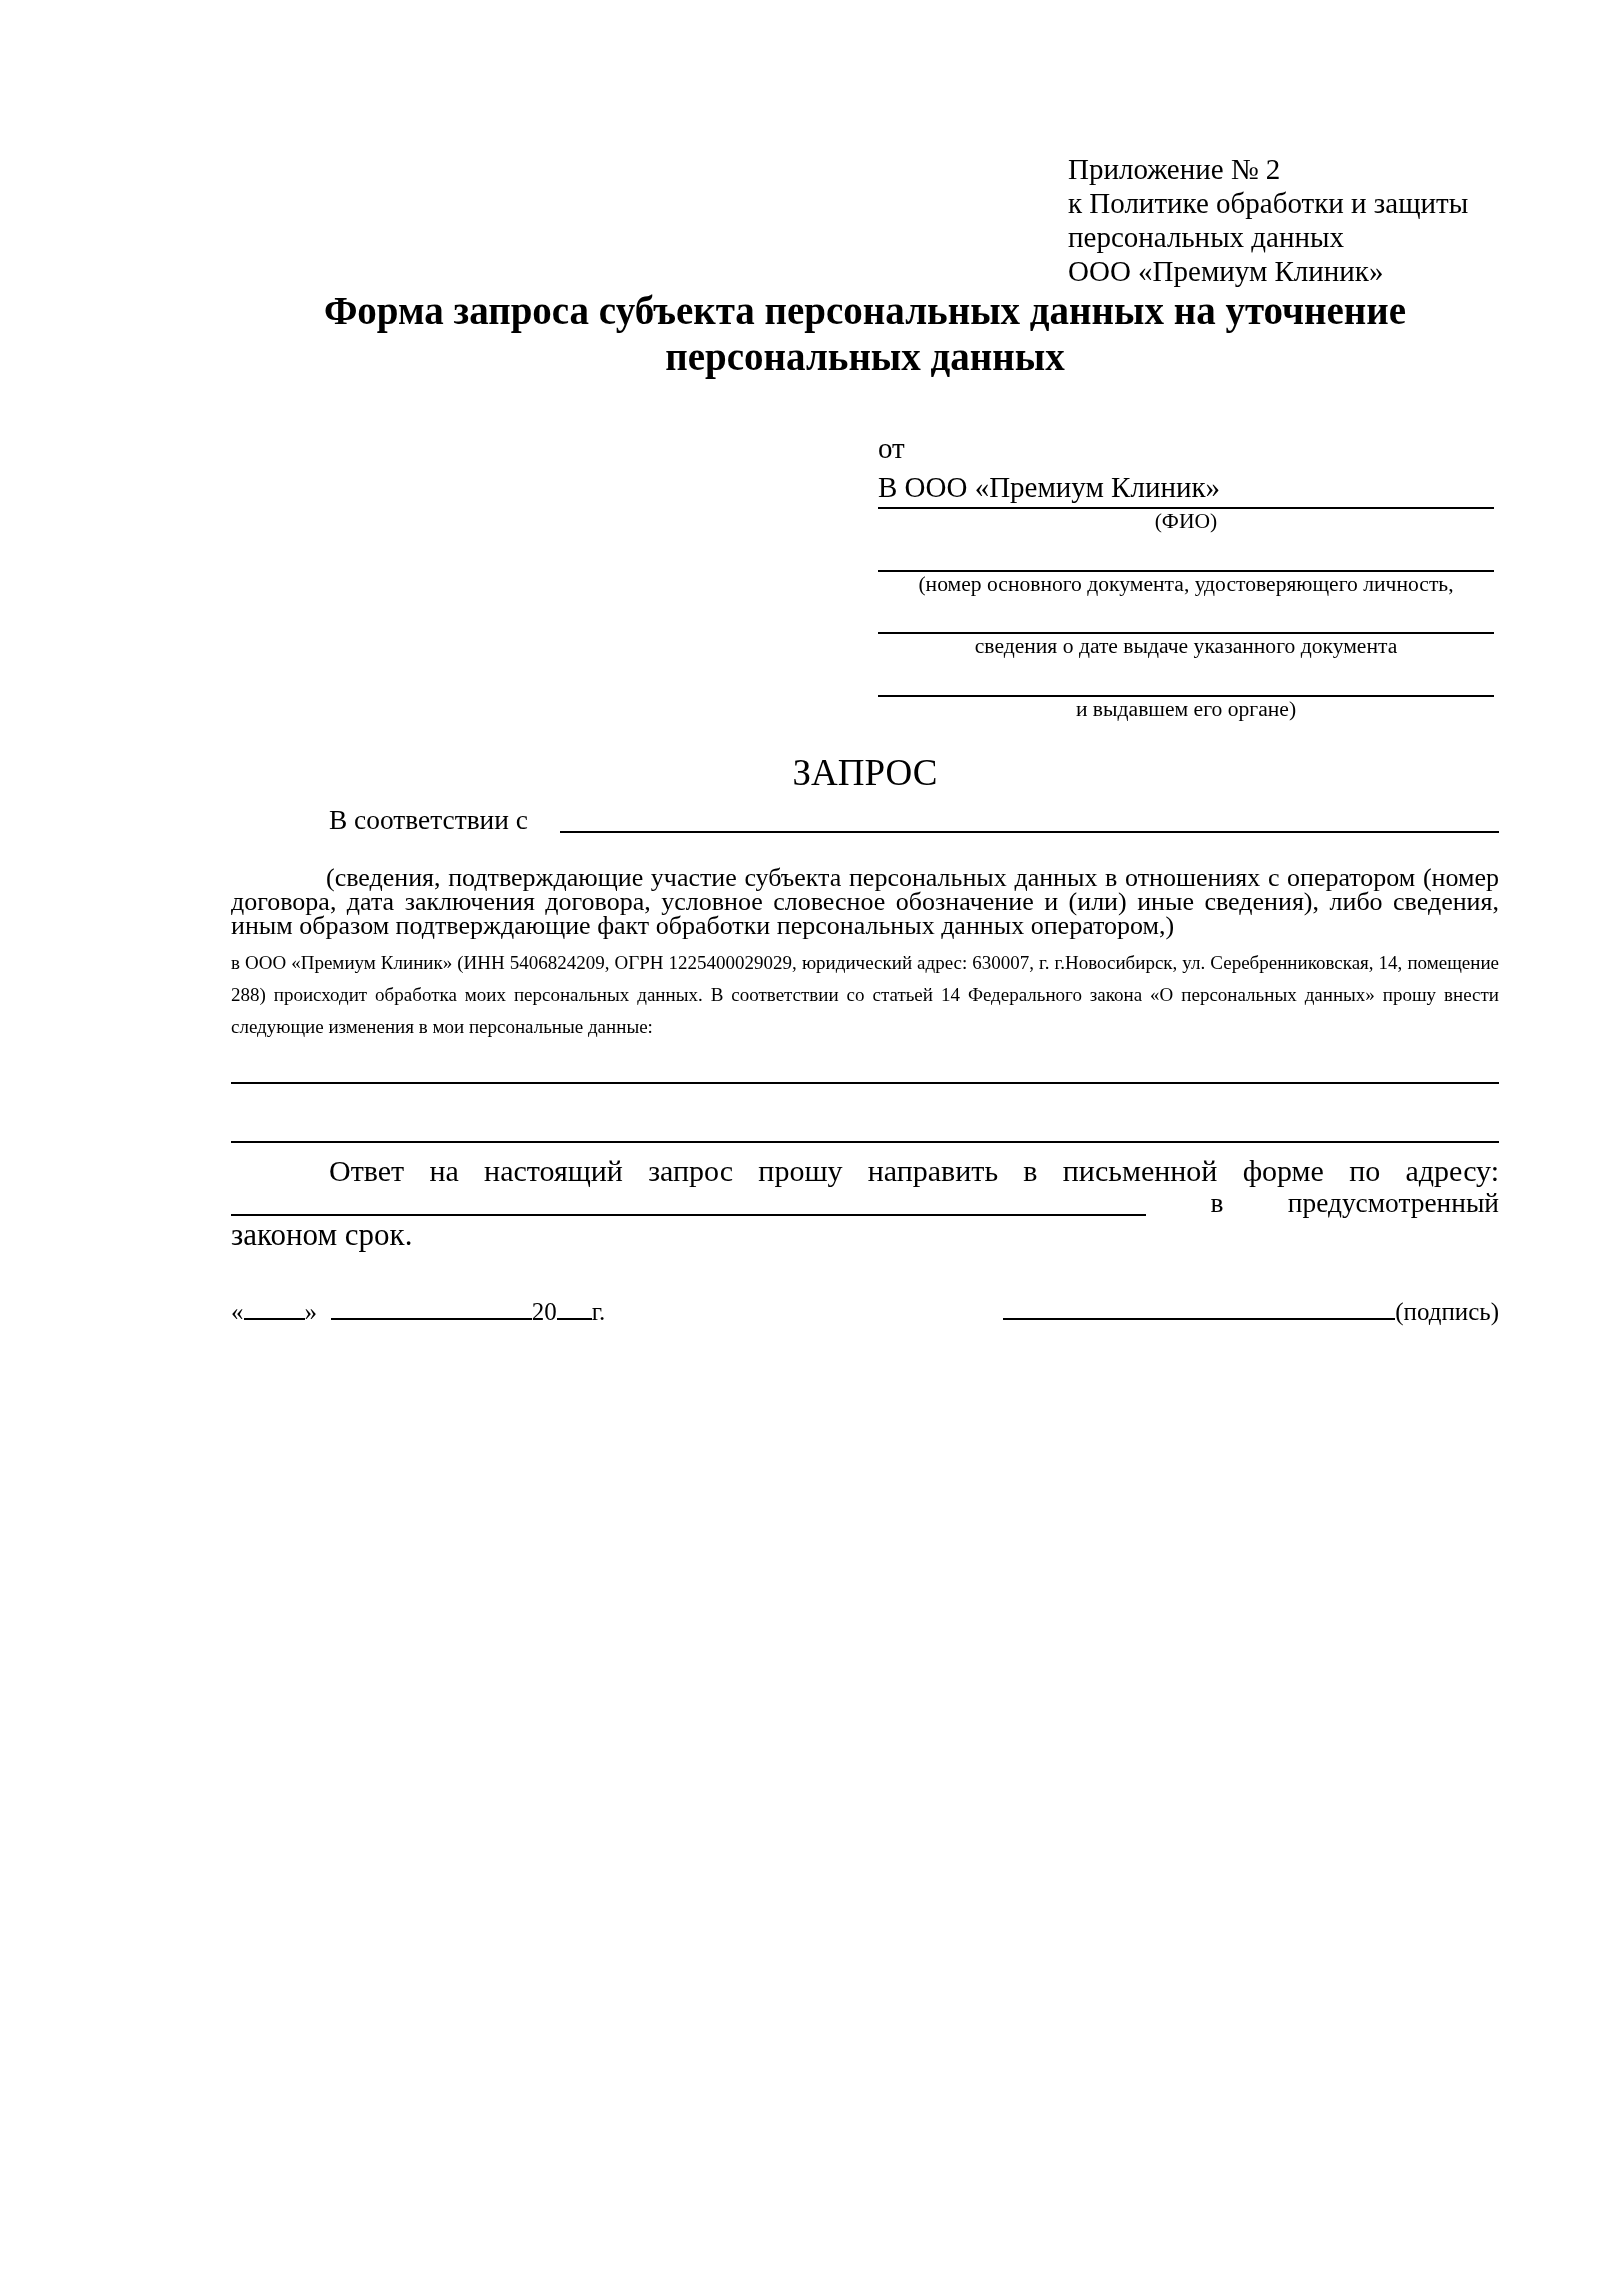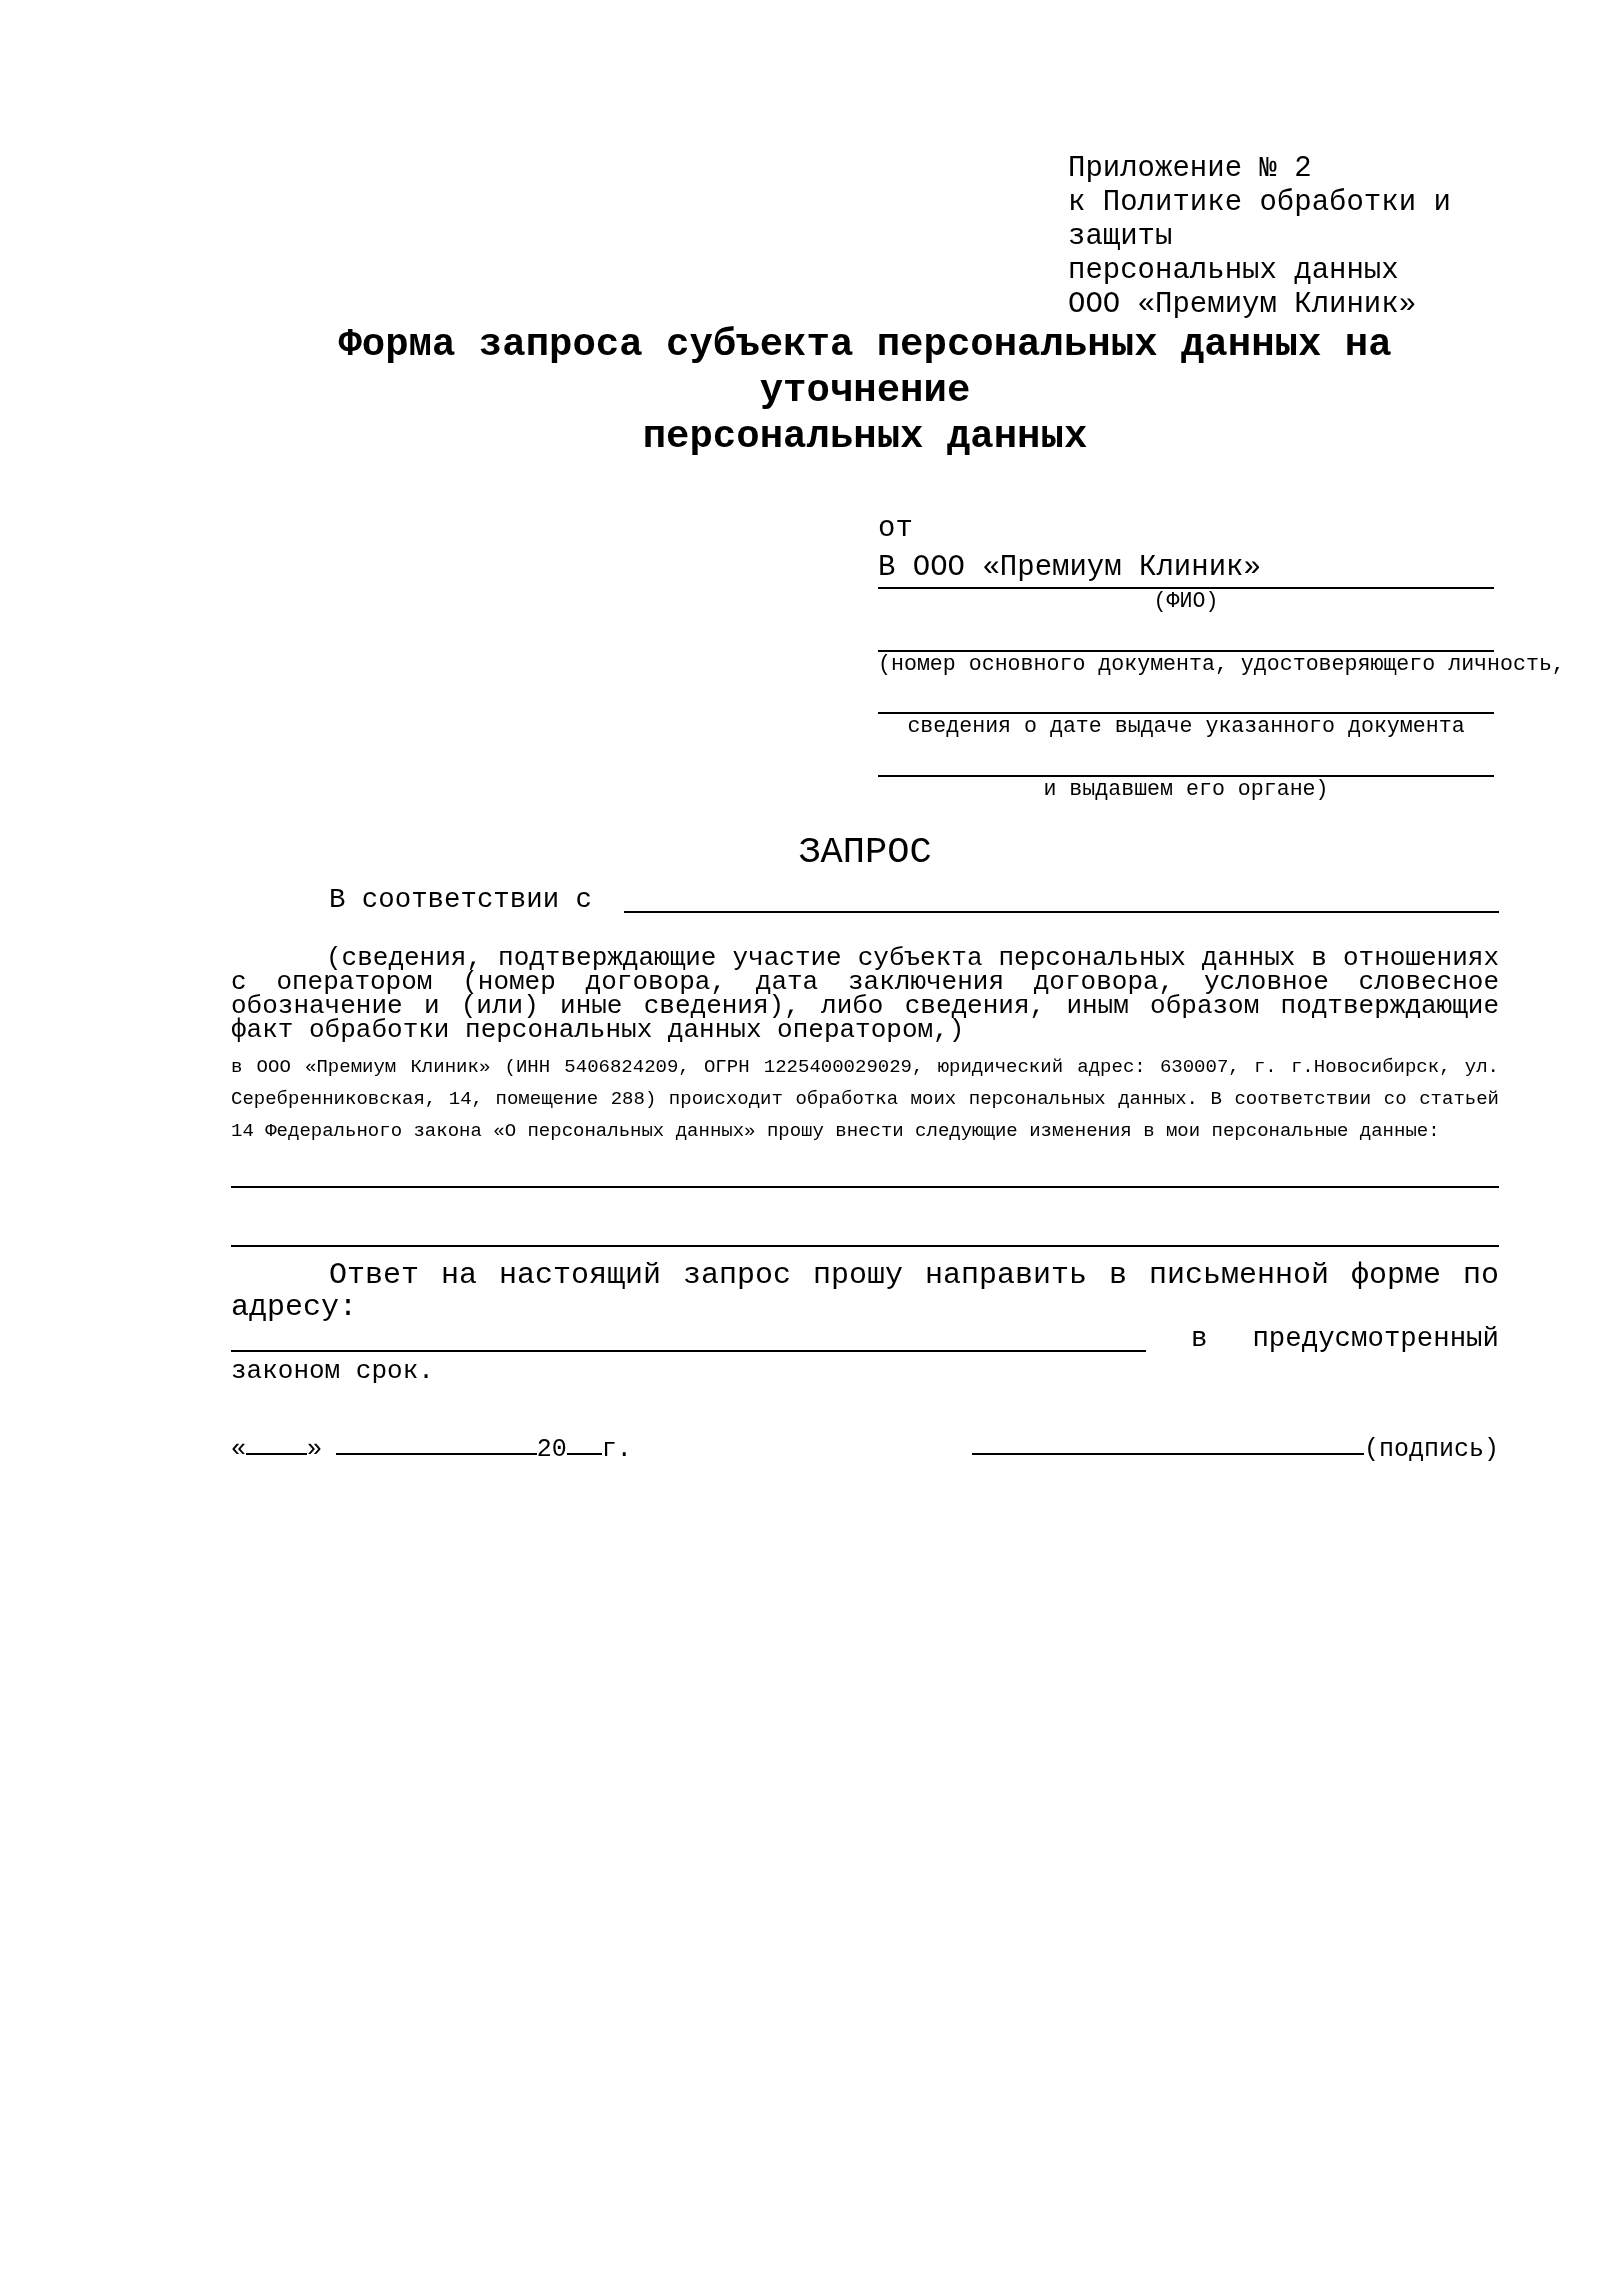--- a/index.html
+++ b/index.html
@@ -1,21 +1,21 @@
 <!DOCTYPE html>
 <html lang="ru"><head>
 <meta charset="utf-8">
 <style>
   html, body { margin: 0; padding: 0; background: #808080; }
   .page {
     position: relative;
     width: 1621px;
     height: 2294px;
     background: #ffffff;
-    font-family: Liberation Mono, monospace;
+    font-family: Liberation Serif, serif;
     color: #000000;
     margin: 0 auto;
     overflow: hidden;
   }
   .content {
     position: absolute;
     left: 231px;
     top: 152px;
     width: 1268px;
   }
@@ -118,21 +118,21 @@
     font-size: 27.4px;
     line-height: 32px;
   }
   .reply-fill {
     width: 915px;
     border-bottom: 2px solid #000;
     margin-bottom: 2.9px;
     height: 0;
   }
   .reply-line3 {
-    font-size: 26px;
+    font-size: 31px;
     line-height: 32px;
   }
 
   .sig-row {
     margin-top: 45px;
     display: flex;
     justify-content: space-between;
     align-items: flex-end;
     font-size: 25px;
     line-height: 32px;

